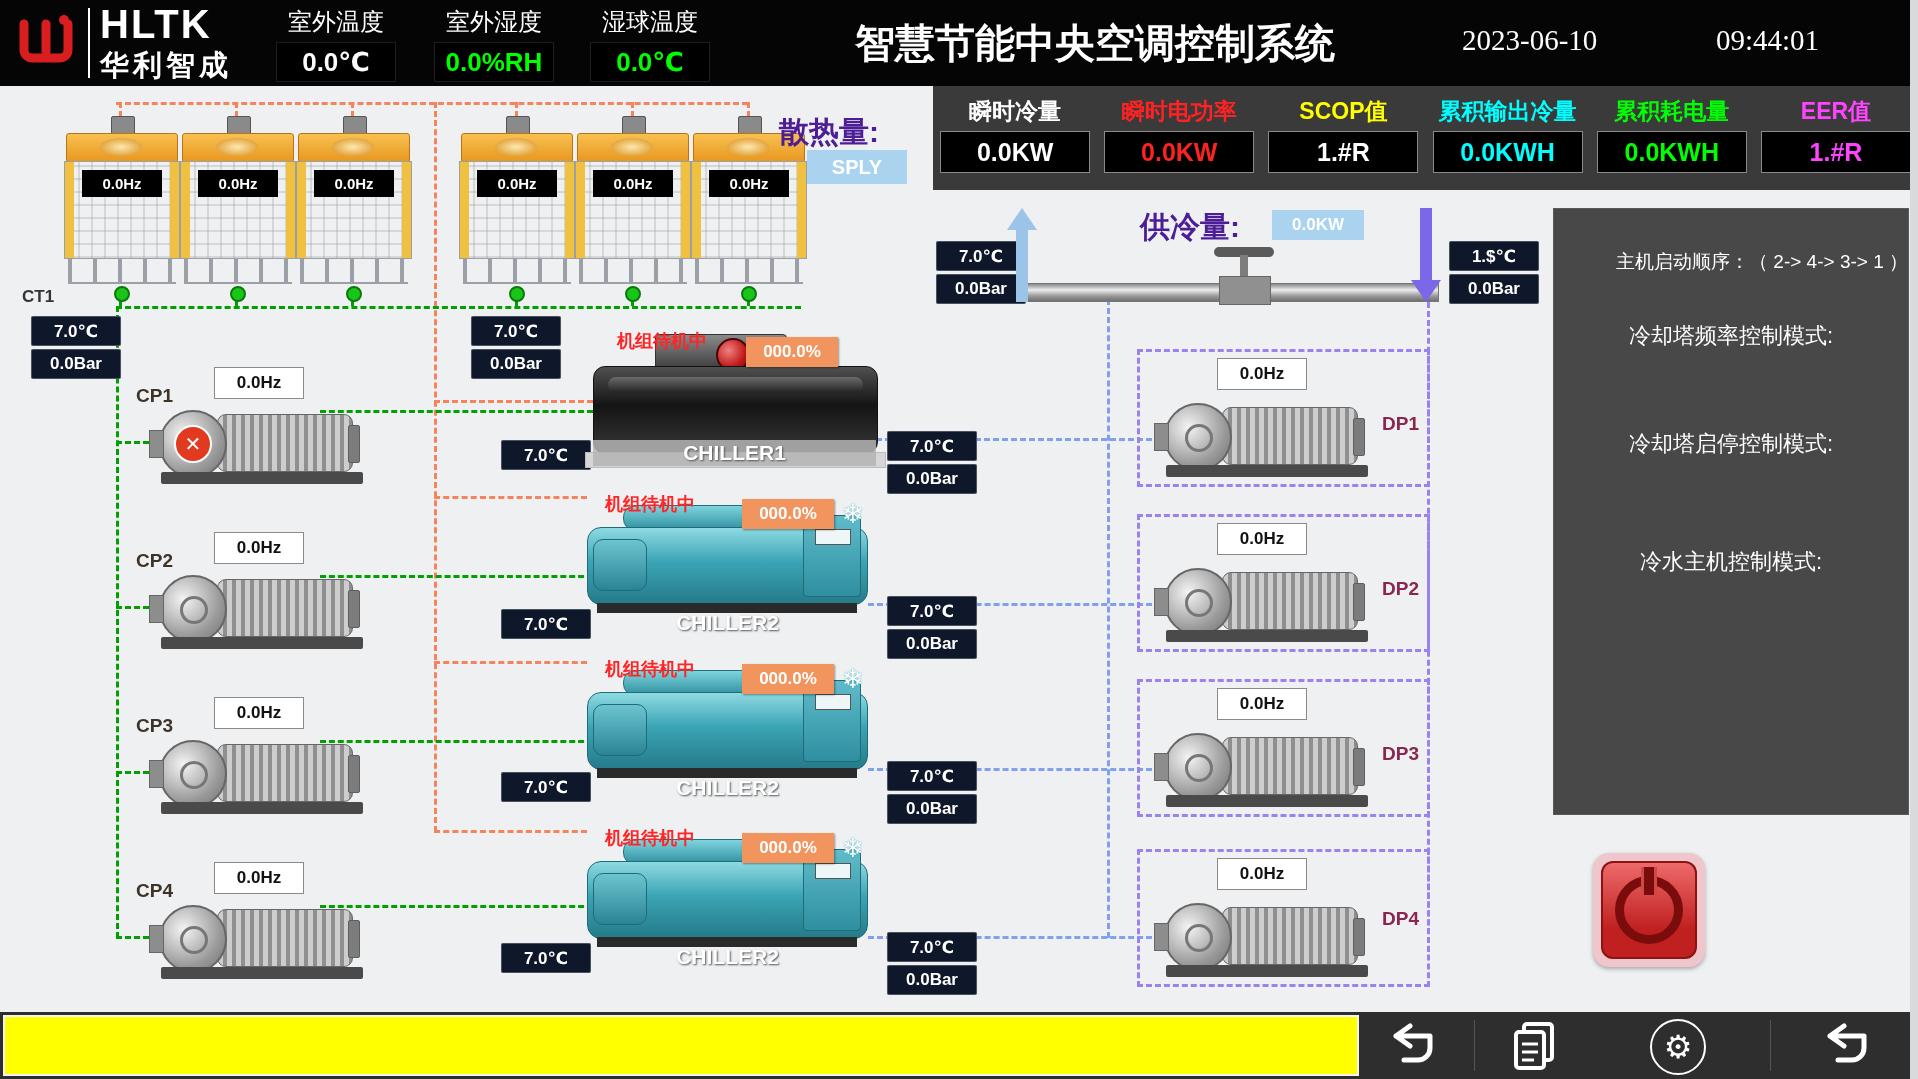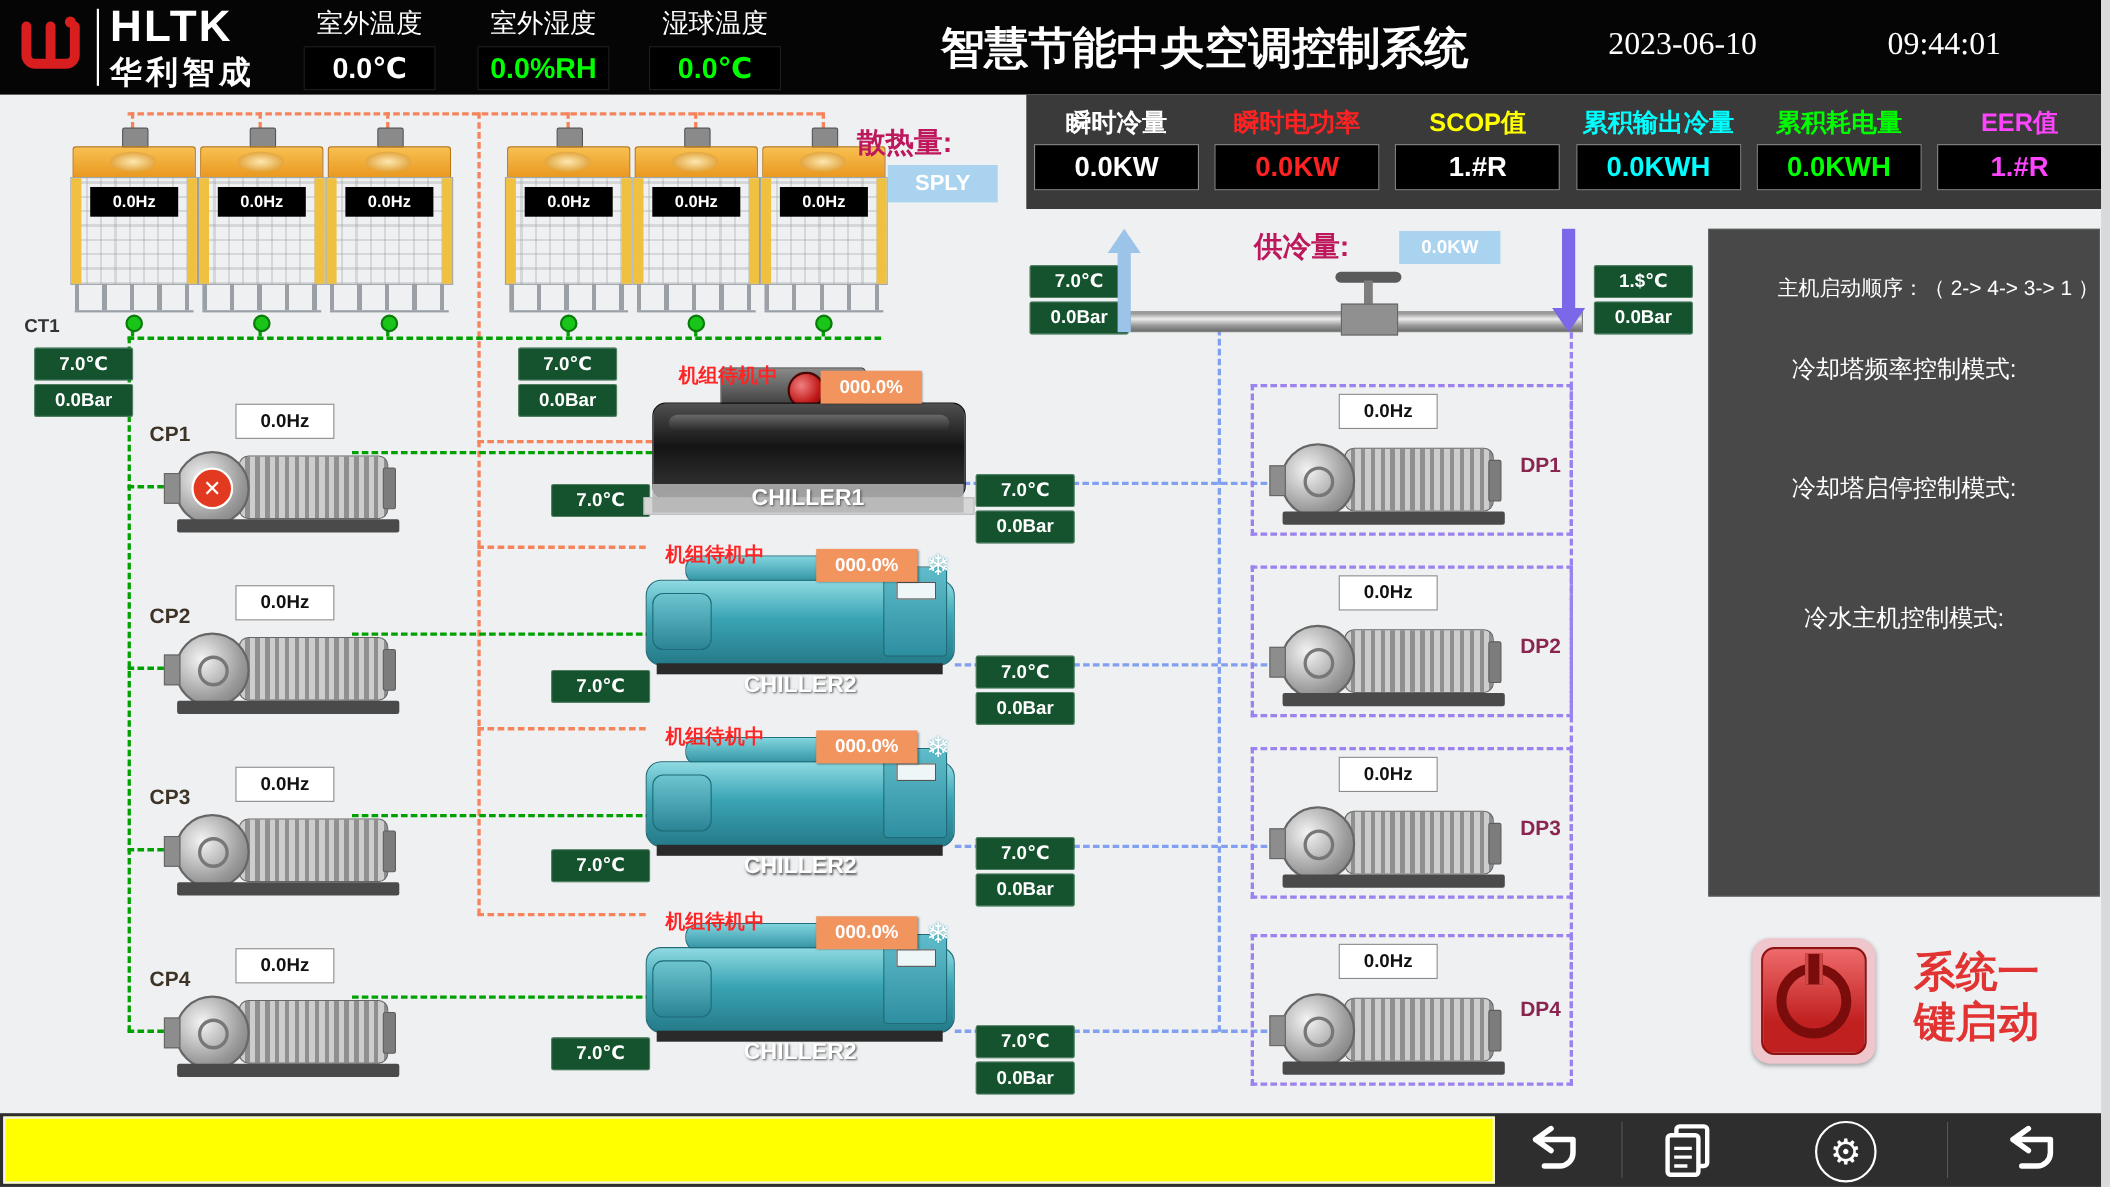--- a/index.html
+++ b/index.html
@@ -47,27 +47,27 @@
                      repeating-linear-gradient(0deg,rgba(150,150,150,.28) 0 2px,transparent 2px 13px),#eef0f2;}
   .t-body::before,.t-body::after{content:"";position:absolute;top:0;width:9px;height:100%;background:#f0c040;}
   .t-body::before{left:0}.t-body::after{right:0}
   .thz{position:absolute;left:17px;top:8px;width:80px;height:27px;background:#000;color:#fff;font-size:15px;
        font-weight:bold;display:flex;align-items:center;justify-content:center;}
   .t-legs{position:absolute;left:4px;top:142px;width:108px;height:24px;
           background:repeating-linear-gradient(90deg,#9aa0a6 0 4px,transparent 4px 25px);border-bottom:2px solid #9aa0a6;}
   .t-valve{position:absolute;left:50px;top:170px;width:12px;height:12px;border-radius:50%;background:#19c519;border:2px solid #0a7a0a;}
 
   
-  .sensor{position:absolute;width:90px;height:30px;background:#14532d;color:#fff;font-weight:bold;font-size:17px;
+  .sensor{position:absolute;width:90px;height:30px;background:#0f172a;color:#fff;font-weight:bold;font-size:17px;
           display:flex;align-items:center;justify-content:center;border-radius:2px;
           box-shadow:inset 0 0 0 1px rgba(255,255,255,.25);}
   .hz{position:absolute;width:88px;height:30px;background:#fff;border:1px solid #8a8a8a;color:#111;
       font-size:17px;font-weight:bold;display:flex;align-items:center;justify-content:center;}
   .bluebox{position:absolute;background:#a9d3ee;color:#fff;font-weight:bold;display:flex;align-items:center;justify-content:center;}
-  .blacklabel{position:absolute;color:#be185d;font-weight:bold;font-size:26px;white-space:nowrap;}
+  .blacklabel{position:absolute;color:#4c1d95;font-weight:bold;font-size:30px;white-space:nowrap;}
   .plabel{position:absolute;font-size:19px;font-weight:bold;}
   .cp{color:#3d3326}.dp{color:#8a2550}
 
   
   .pump{position:absolute;width:210px;height:88px;}
   .p-volute{position:absolute;left:0;top:12px;width:64px;height:64px;border-radius:50%;border:2px solid #666;
             background:radial-gradient(circle at 35% 35%,#f4f4f4,#9a9a9a 62%,#6f6f6f);}
   .p-volute::before{content:"";position:absolute;left:-12px;top:18px;width:13px;height:26px;background:#8d8d8d;border:1px solid #666;}
   .p-volute::after{content:"";position:absolute;left:19px;top:19px;width:22px;height:22px;border-radius:50%;border:3px solid #777;}
   .p-motor{position:absolute;left:58px;top:16px;width:134px;height:56px;border:1px solid #666;border-radius:9px;
@@ -464,24 +464,20 @@
 
     <div class="pl" style="top:338px">冷水主机控制模式:</div>
   </div>
 
   <div class="pwr-plate">
     <div class="pwr-btn">
       <div class="pwr-circle"></div>
       <div class="pwr-bar"></div>
     </div>
   </div>
-  <div class="pwr-text">
-    <div>系统一</div>
-    <div>键启动</div>
-  </div>
 
   <div class="bbar">
     <div class="alarm"></div>
     <div class="bsep" style="left:1474px"></div>
     <div class="bsep" style="left:1770px"></div>
 
     <button class="bicon" style="left:1378px;top:10px">
       <svg width="58" height="46" viewBox="0 0 58 46">
         <path d="M52 14 H18 M18 14 L32 4 M18 14 L32 24 M52 14 v12 a12 12 0 0 1 -12 12 H26" fill="none" stroke="#fff" stroke-width="5" stroke-linecap="round" stroke-linejoin="round"></path>
       </svg>

